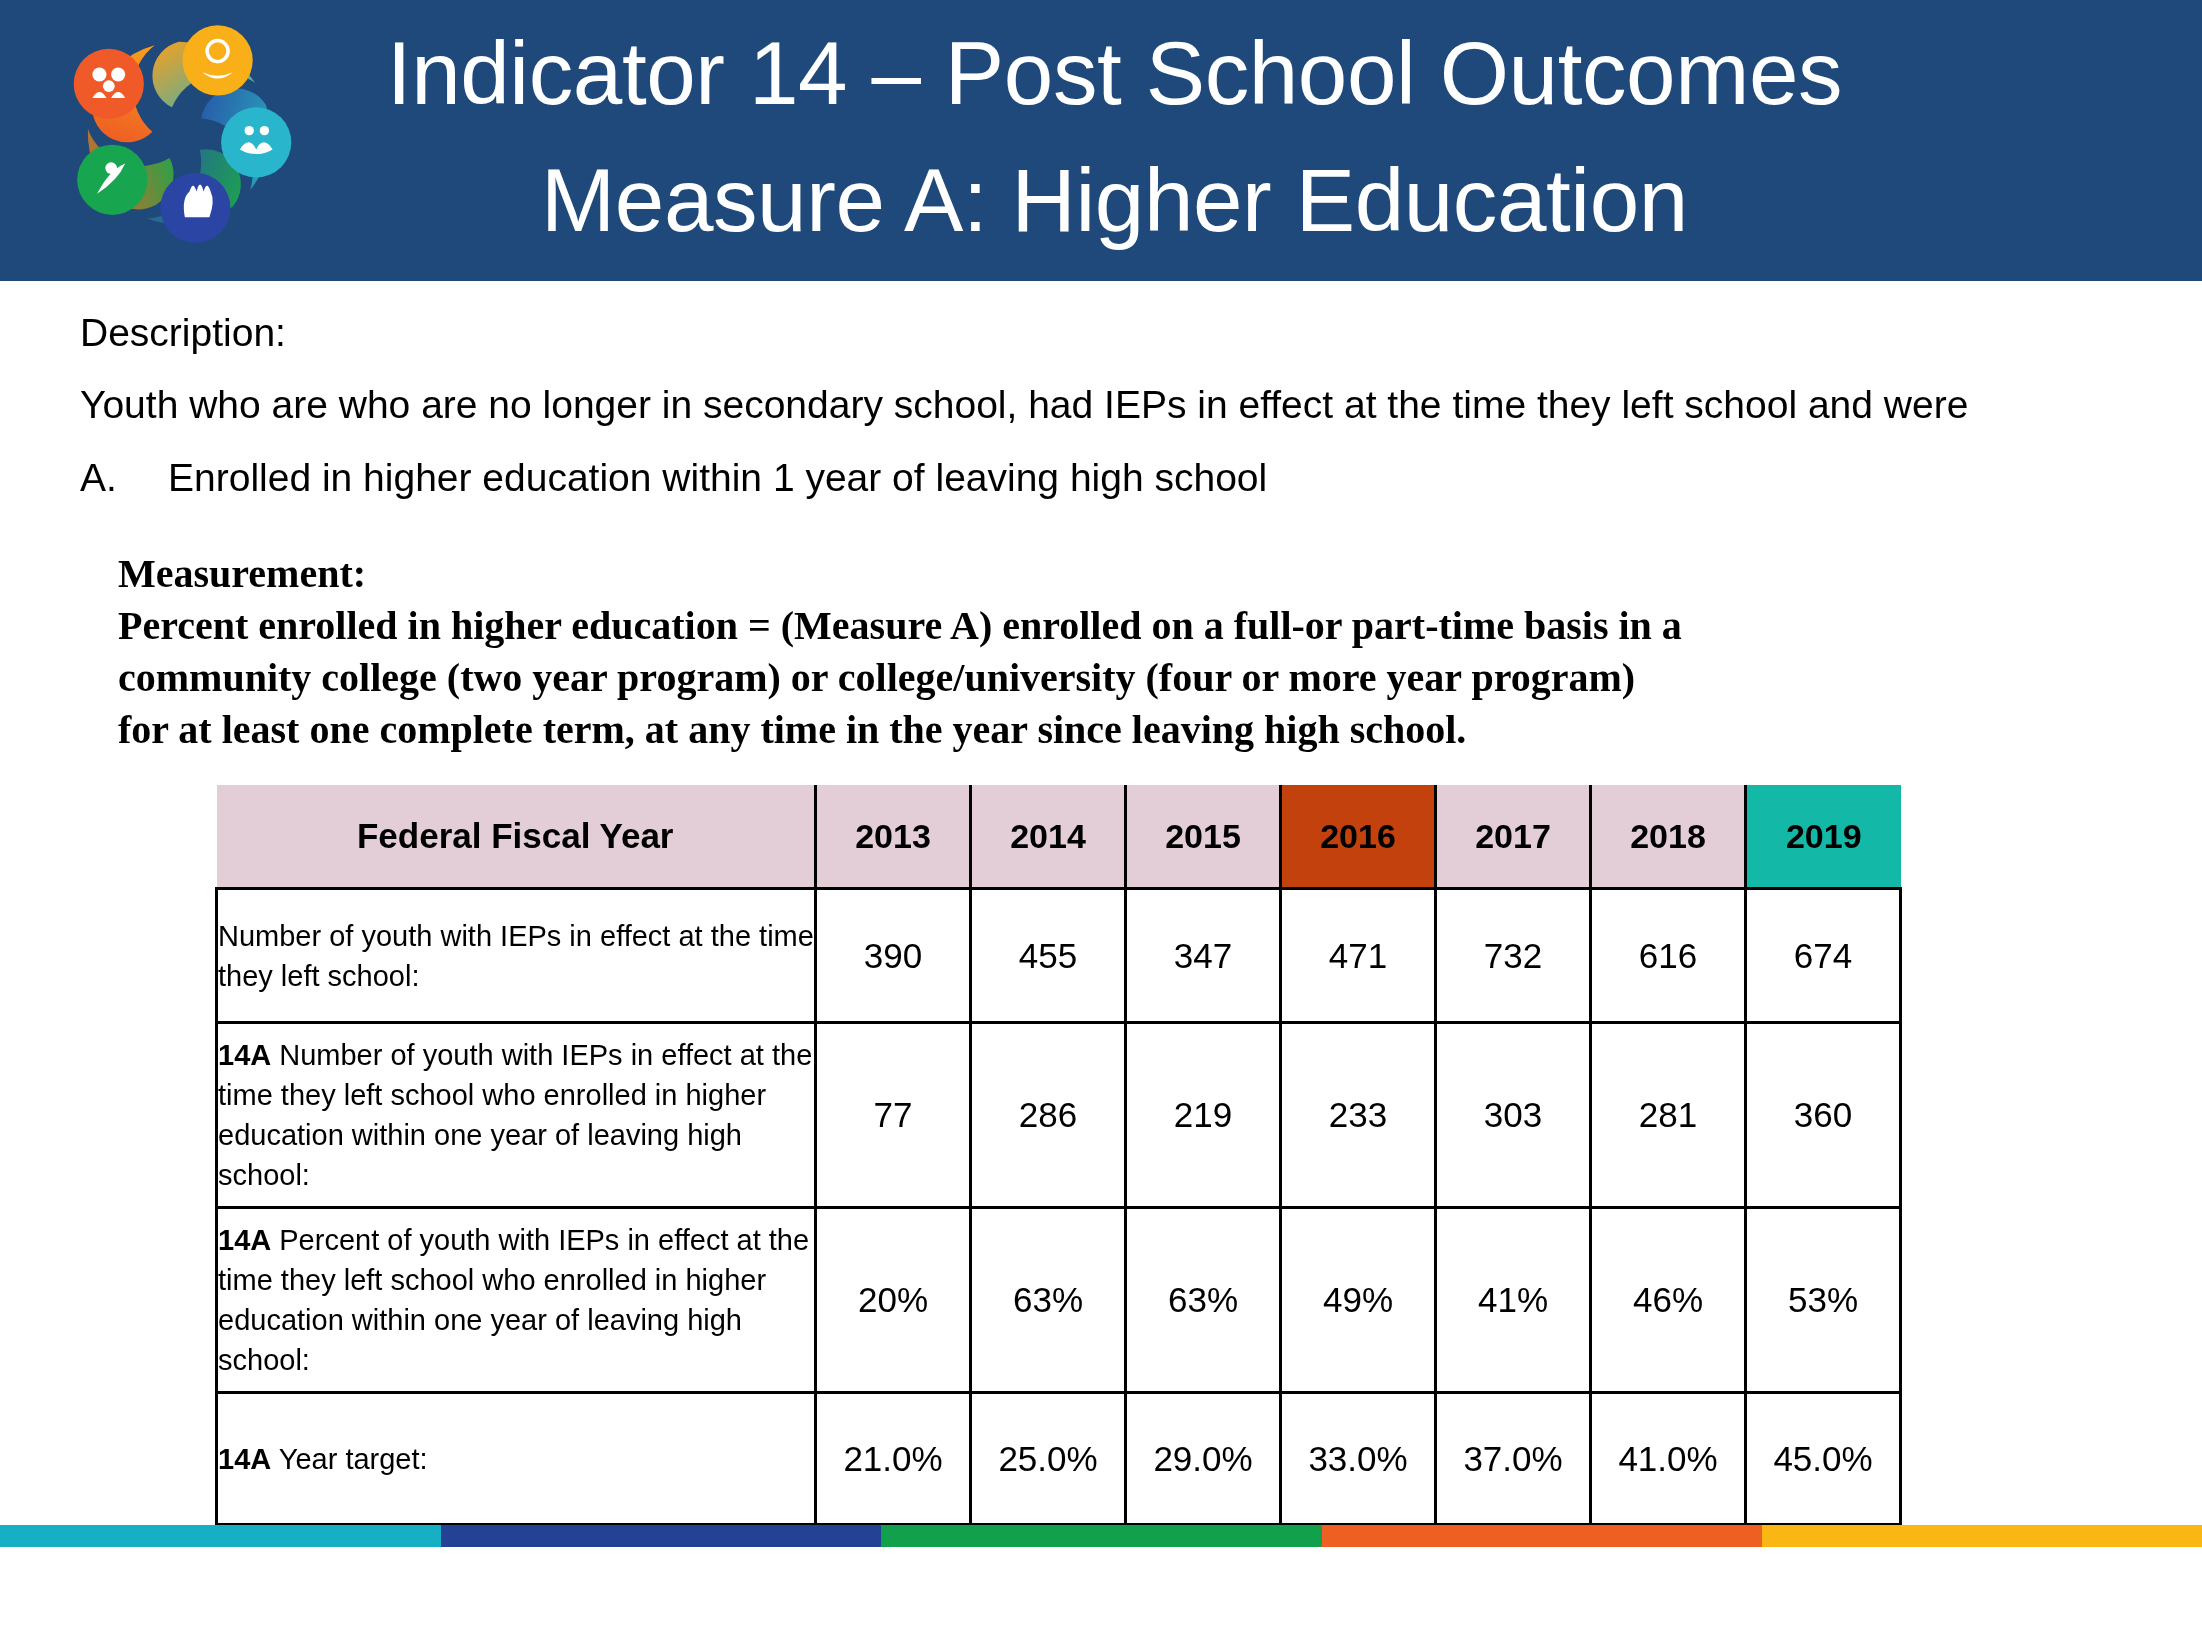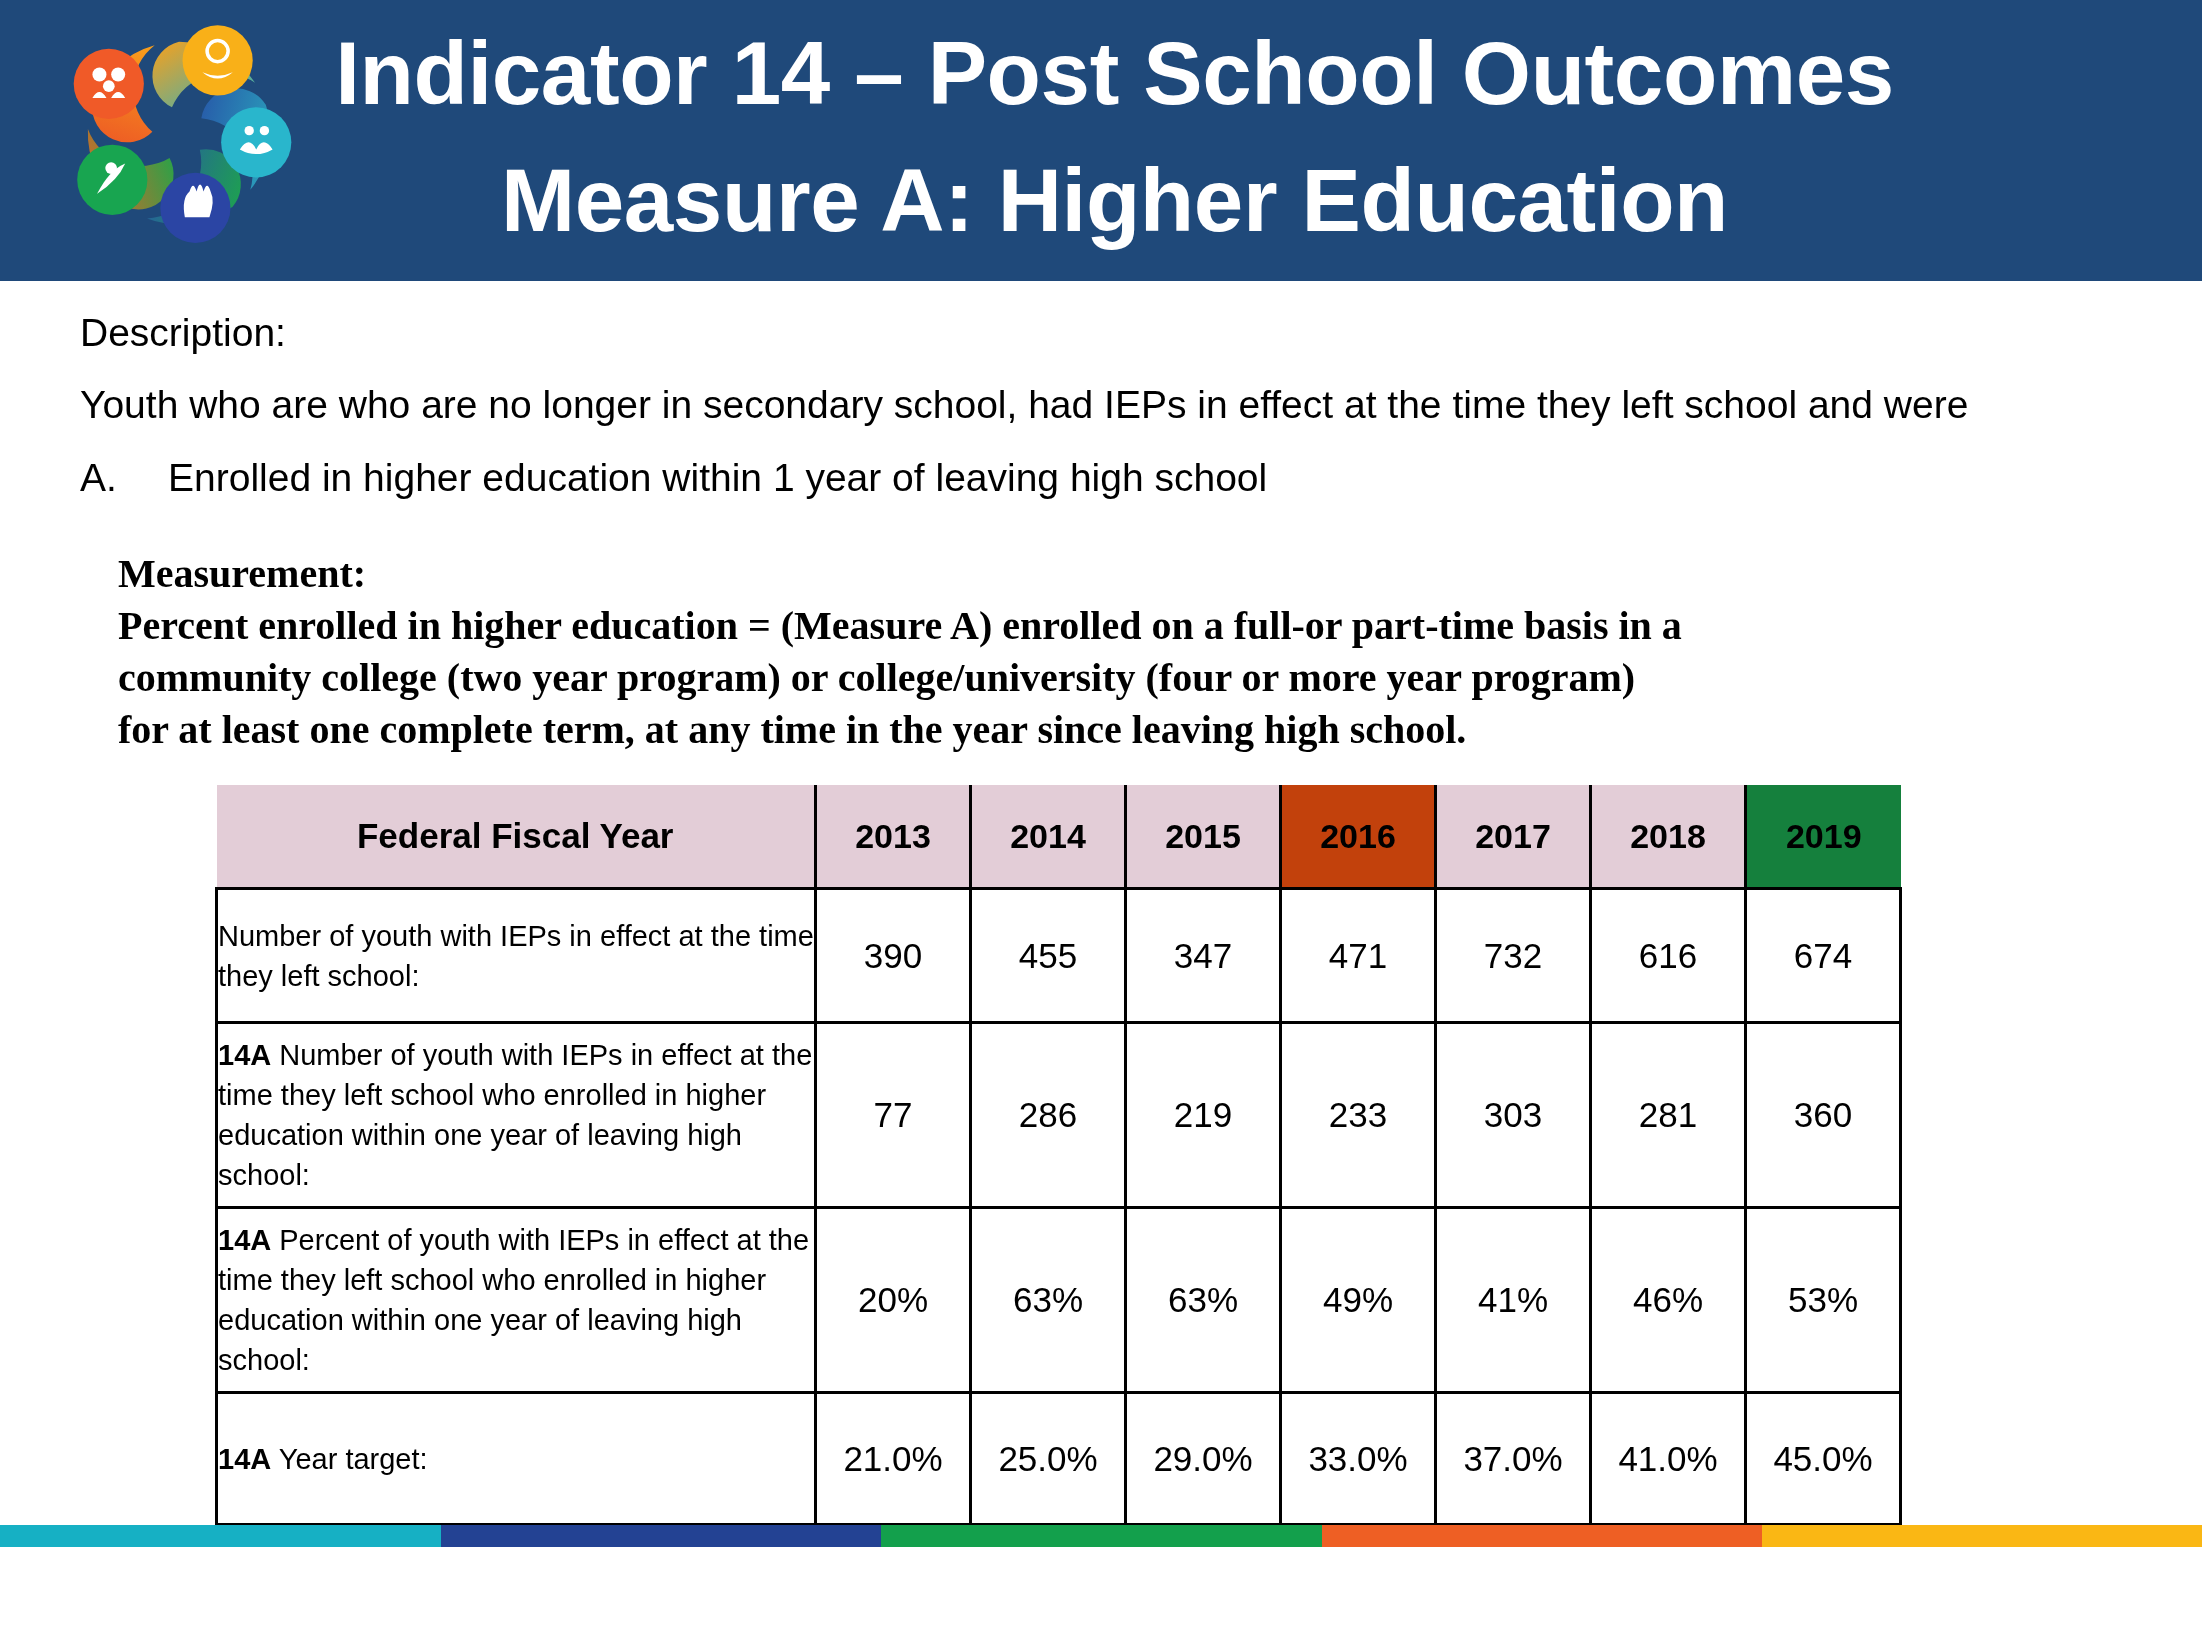--- a/index.html
+++ b/index.html
@@ -28,21 +28,21 @@
     box-sizing: border-box;
   }
   .title-block {
     position: absolute;
     left: 293px;
     top: 10.3px;
     width: 1643px;
     text-align: center;
     color: #ffffff;
     font-family: "Liberation Sans", sans-serif;
-    font-weight: 700;
+    font-weight: 400;
     font-size: 89px;
     line-height: 1.42;
     letter-spacing: -0.4px;
     white-space: nowrap;
   }
   .title-line-1 { display: block; }
   .title-line-2 { display: block; }
 
   
   .logo {
@@ -283,21 +283,21 @@
       </colgroup>
       <thead>
         <tr>
           <th class="head-label" style="background: rgb(227, 205, 215);">Federal Fiscal Year</th>
           <th style="background: rgb(227, 205, 215);">2013</th>
           <th style="background: rgb(227, 205, 215);">2014</th>
           <th style="background: rgb(227, 205, 215);">2015</th>
           <th style="background: #c2410c;">2016</th>
           <th style="background: rgb(227, 205, 215);">2017</th>
           <th style="background: rgb(227, 205, 215);">2018</th>
-          <th style="background: #15803d;">2019</th>
+          <th style="background: #14b8a6;">2019</th>
         </tr>
       </thead>
       <tbody>
         <tr class="r1">
           <td class="row-label"><b></b><span>Number of youth with IEPs in effect at the time they left school:</span></td>
           <td class="row-value">390</td>
           <td class="row-value">455</td>
           <td class="row-value">347</td>
           <td class="row-value">471</td>
           <td class="row-value">732</td>

